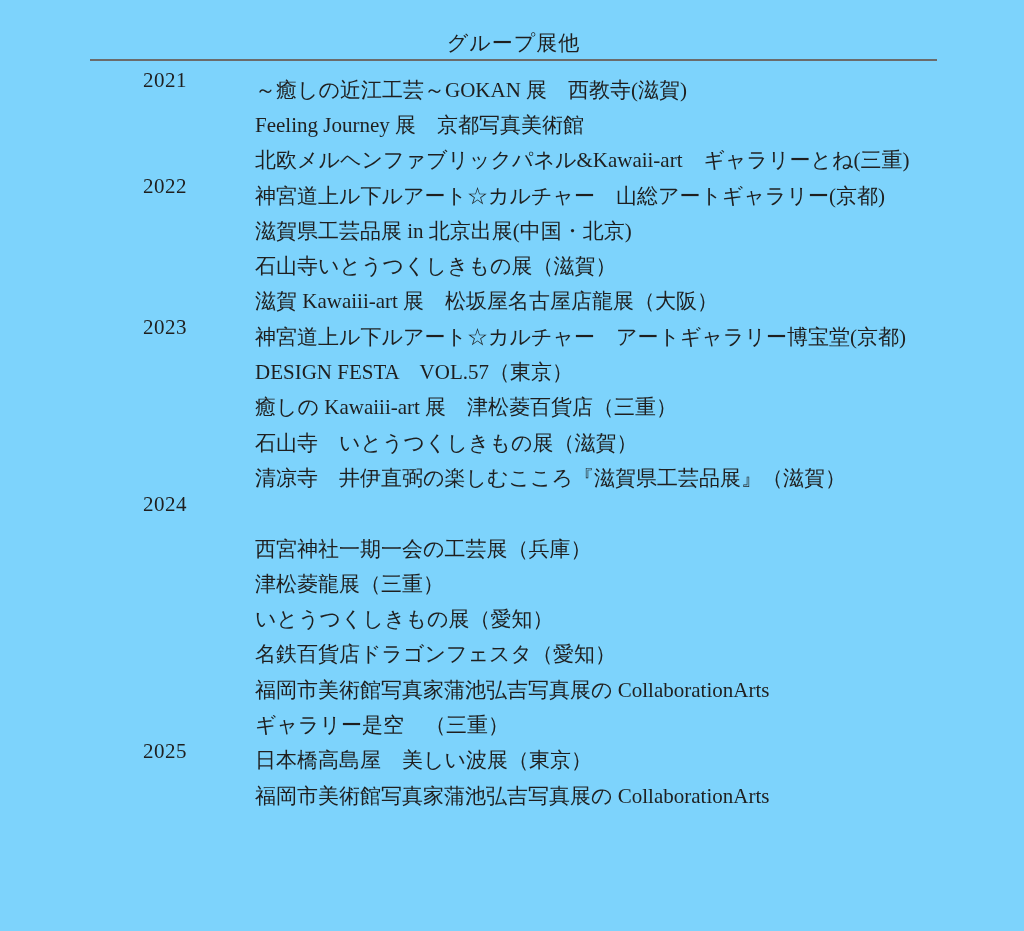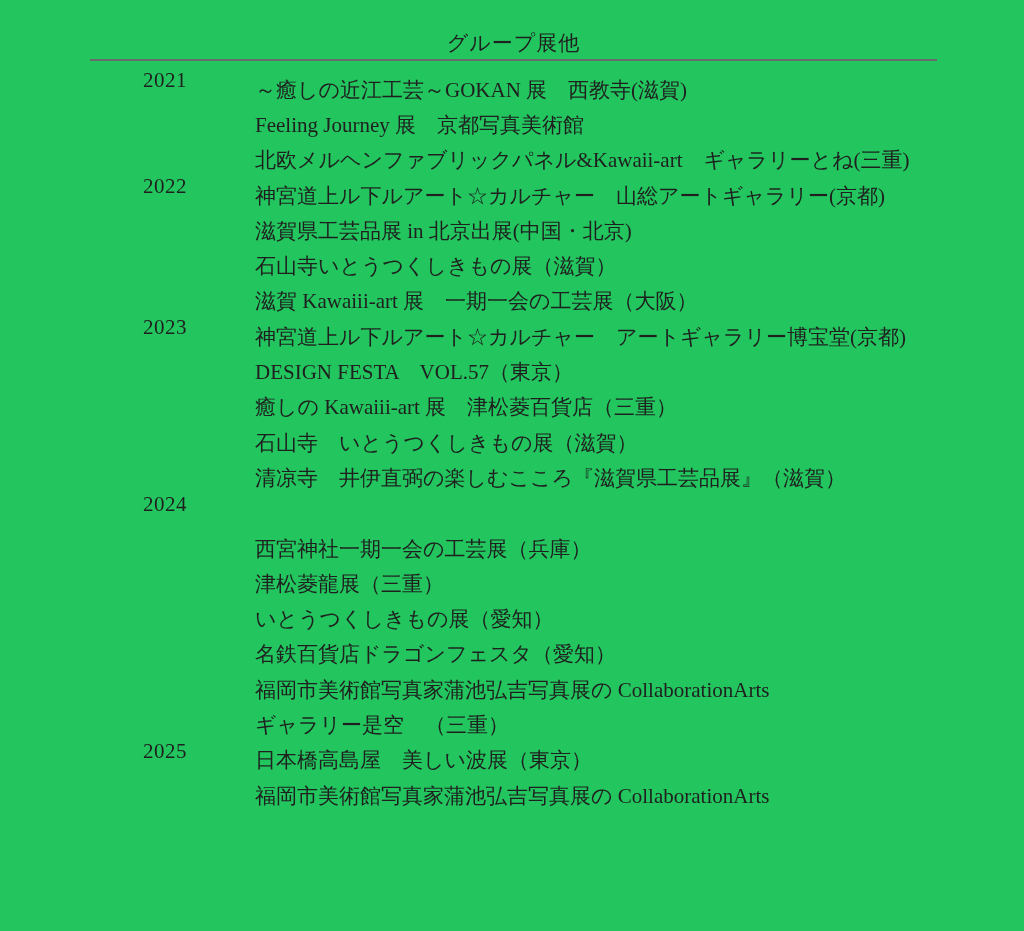--- a/index.html
+++ b/index.html
@@ -4,21 +4,21 @@
 <style>
   html, body {
     margin: 0;
     padding: 0;
     background: #ffffff;
   }
   .sheet {
     position: relative;
     width: 1024px;
     height: 931px;
-    background: #22c55e;
+    background: #7dd3fc;
     font-family: "Liberation Serif", "DejaVu Serif", serif;
     color: #1f1f1f;
     overflow: hidden;
   }
   .doc-title {
     position: absolute;
     top: 30px;
     left: 90px;
     width: 847px;
     text-align: center;
@@ -93,21 +93,21 @@
     <span class="text-cell">滋賀県工芸品展 in 北京出展(中国・北京)</span>
   </div>
 
   <div class="row">
     <span class="year-cell"></span>
     <span class="text-cell">石山寺いとうつくしきもの展（滋賀）</span>
   </div>
 
   <div class="row">
     <span class="year-cell"></span>
-    <span class="text-cell">滋賀 Kawaiii-art 展　一期一会の工芸展（大阪）</span>
+    <span class="text-cell">滋賀 Kawaiii-art 展　松坂屋名古屋店龍展（大阪）</span>
   </div>
 
   <div class="row">
     <span class="year-cell">2023</span>
     <span class="text-cell">神宮道上ル下ルアート☆カルチャー　アートギャラリー博宝堂(京都)</span>
   </div>
 
   <div class="row">
     <span class="year-cell"></span>
     <span class="text-cell">DESIGN FESTA　VOL.57（東京）</span>

